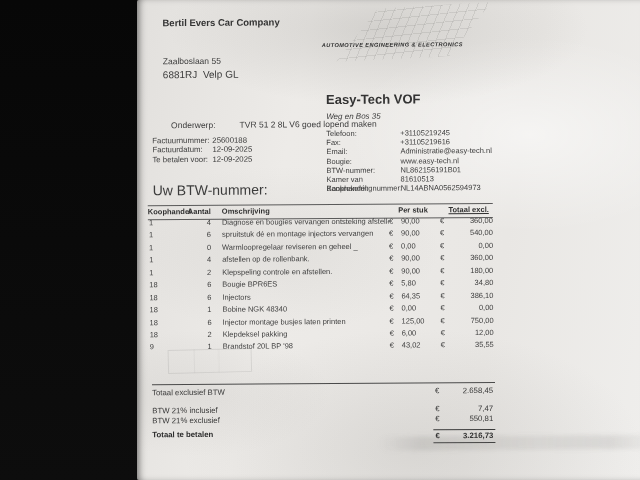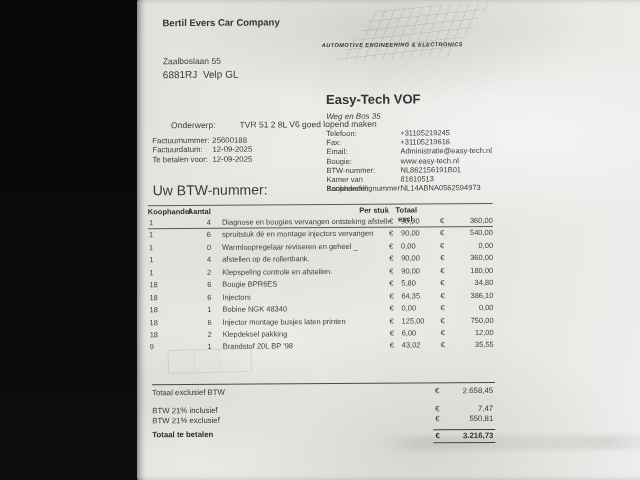--- a/index.html
+++ b/index.html
@@ -61,21 +61,21 @@
   .your-vat{left:16px;top:181px;font-size:14px;}
 
   
   .thead{position:absolute;left:11px;top:204px;width:345px;display:grid;
     grid-template-columns:40px 26px 175px 39px 65px;
     border-top:1px solid #5a5a5a;border-bottom:1px solid #5a5a5a;
     padding:2px 0 2.5px 0;font-weight:bold;font-size:7.5px;color:#303030;}
   .h-qty{text-align:left;}
   .h-desc{padding-left:8px;}
   .h-unit{text-align:right;}
-  .h-total{text-align:center;padding-right:4px;}
+  .h-total{text-align:right;padding-right:4px;text-decoration:underline;}
   .tbody{position:absolute;left:11px;top:218px;width:345px;}
   .trow{display:grid;grid-template-columns:40px 26px 175px 12px 27px 12px 12px 41px;
     height:12.45px;font-size:7.5px;color:#3e3e3e;}
   .col-code{padding-left:1px;}
   .col-qty{text-align:right;padding-right:3px;}
   .col-desc{padding-left:8px;overflow:hidden;white-space:nowrap;}
   .col-unit{text-align:left;}
   .col-total{text-align:right;padding-right:0px;}
 
   
@@ -164,20 +164,21 @@
           <div class="meta-row">
             <span class="m-label">Te betalen voor:</span>
             <span class="m-value">12-09-2025</span>
           </div>
         </div>
       <div class="abs your-vat">Uw BTW-nummer:</div>
 
       <div class="thead">
         <span class="h-code">Koophandel</span>
         <span class="h-qty">Aantal</span>
+        <span class="h-desc">Omschrijving</span>
         <span class="h-unit">Per stuk</span>
         <span class="h-total">Totaal excl.</span>
       </div>
       <div class="tbody">
           <div class="trow">
             <span class="col-code">1</span>
             <span class="col-qty">4</span>
             <span class="col-desc">Diagnose en bougies vervangen ontsteking afstellen</span>
             <span class="col-eur">€</span>
             <span class="col-unit">90,00</span>

